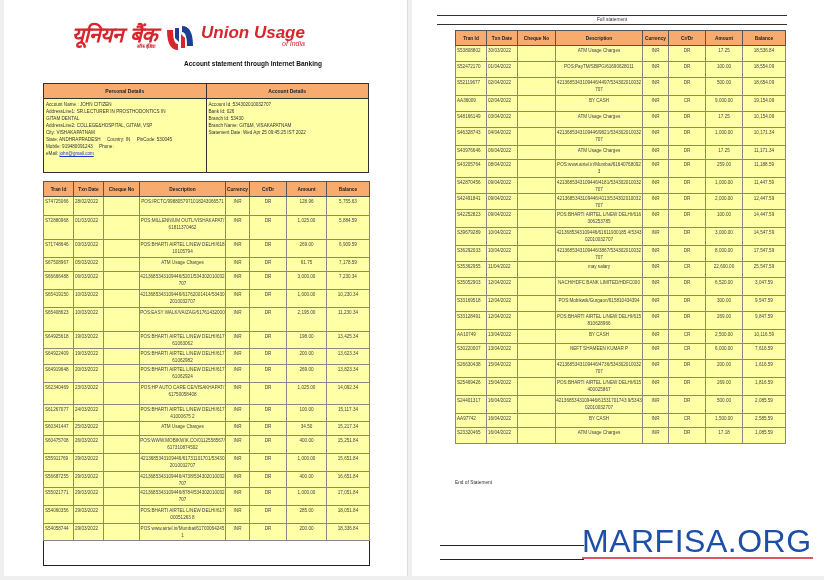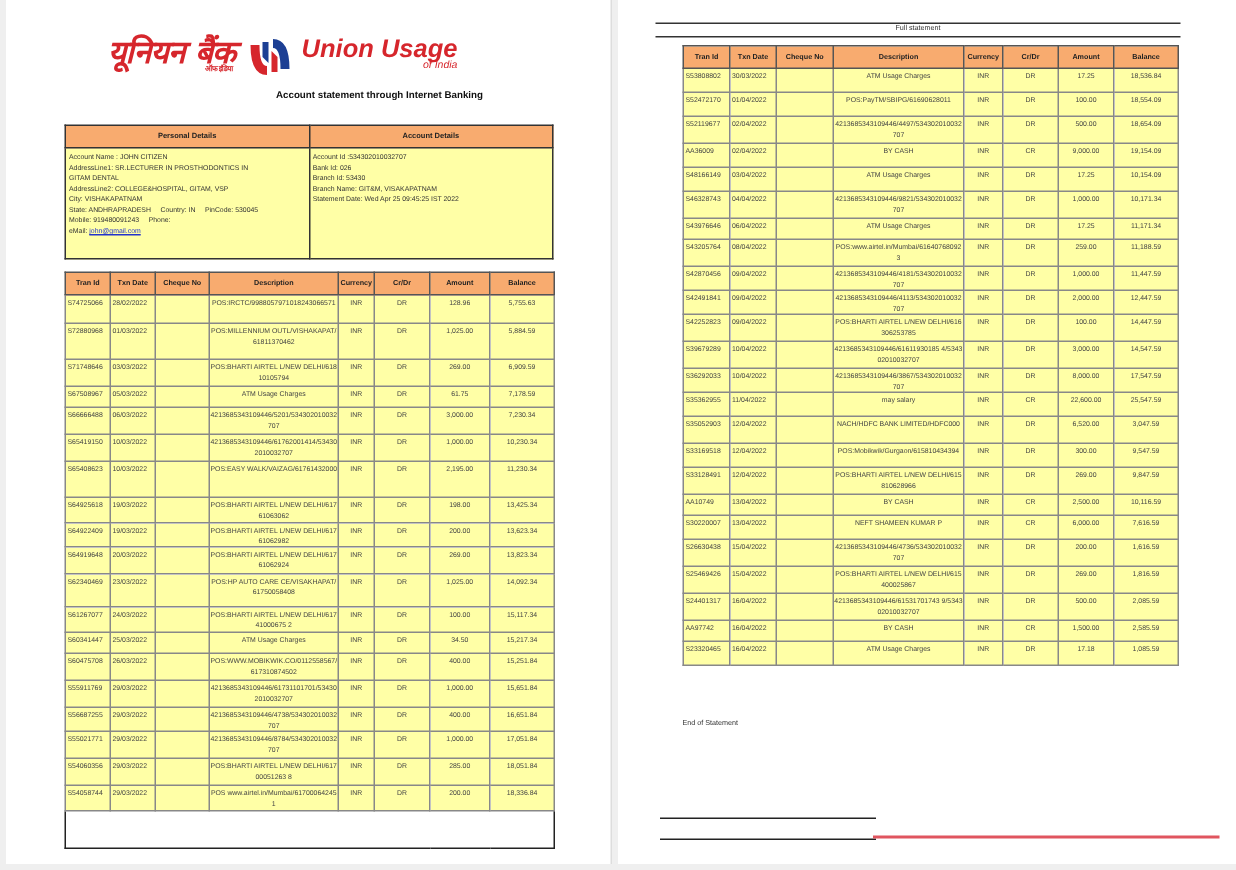--- a/index.html
+++ b/index.html
@@ -580,14 +580,15 @@
           <td class="num">17.18</td>
           <td class="num">1,085.59</td>
         </tr>
       </tbody>
   </table>
 
   <div class="end-stmt">End of Statement</div>
   <div class="rule" style="top:545px;"></div>
   <div class="rule" style="top:559px;"></div>
 
+  <div class="wm">MARFISA.ORG</div>
   <div class="wm-underline"></div>
 </div>
 
 </body></html>

